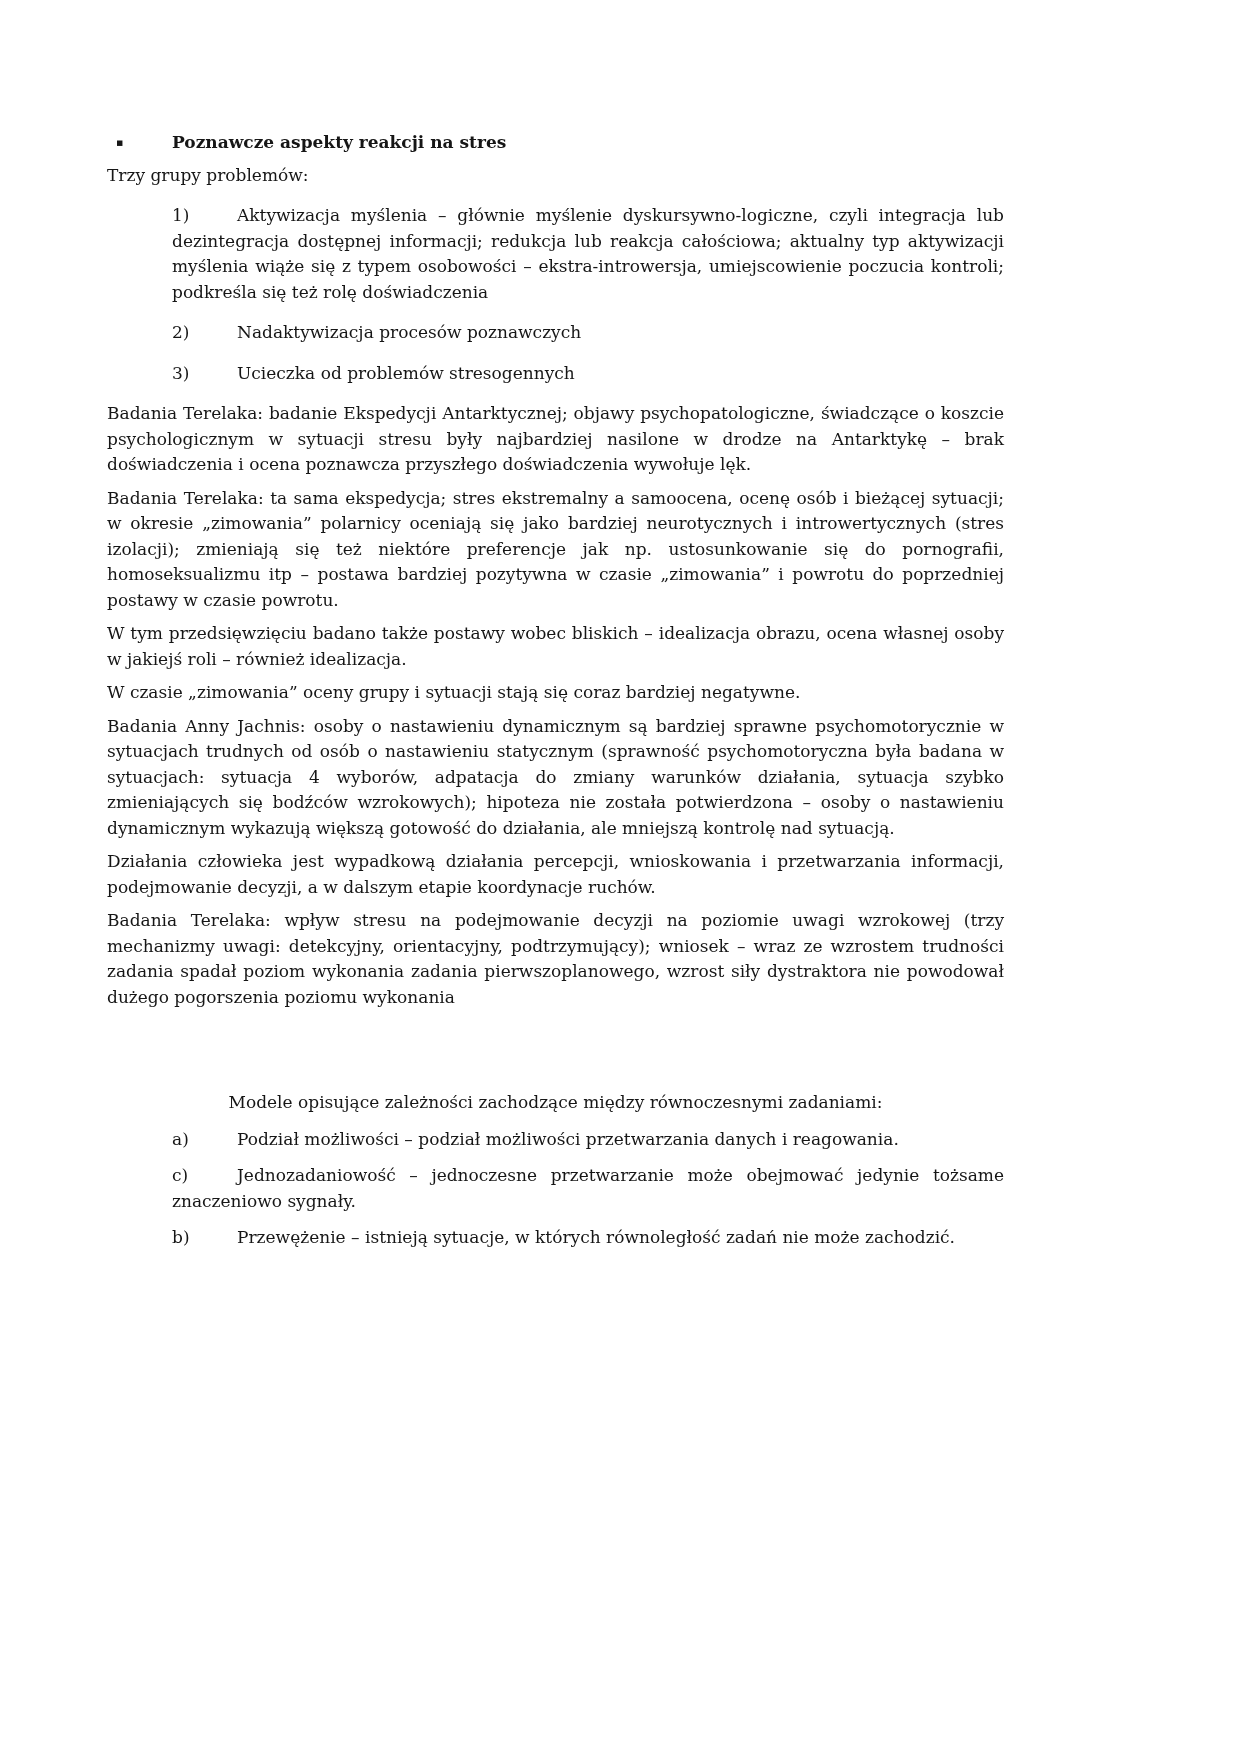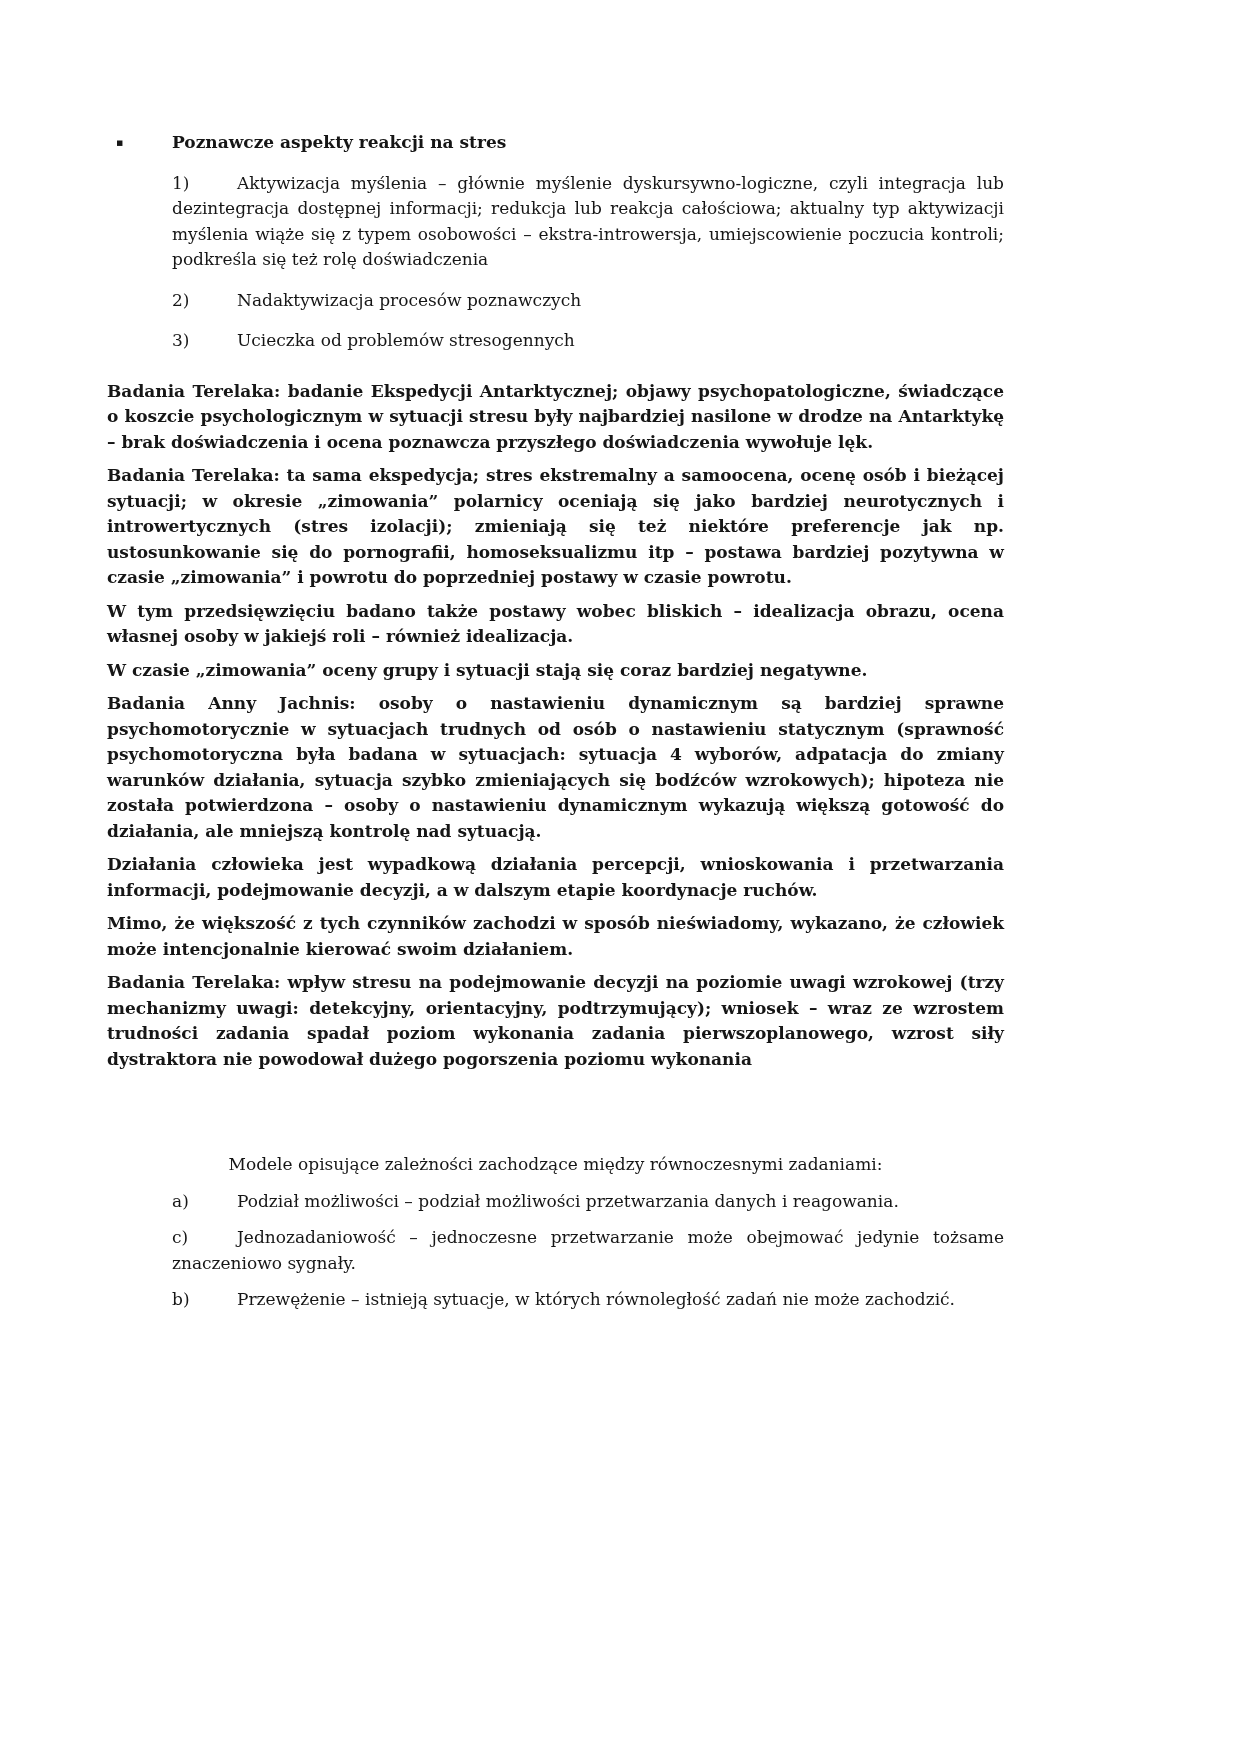--- a/index.html
+++ b/index.html
@@ -44,22 +44,21 @@
     text-align: justify;
   }
   .let-list .list-item {
     margin-top: 11px;
   }
   .marker {
     display: inline-block;
     width: 65px;
   }
   .paragraphs {
-    margin-top: 25px;
-    font-weight: bold;
+    margin-top: 15px;
   }
   .para {
     margin: 8px 0;
     text-align: justify;
   }
   .models-heading {
     margin: 80px 0 0 0;
     text-align: center;
   }
   .closing {
@@ -69,41 +68,41 @@
 </style>
 </head>
 <body>
 
 <div class="page">
 
   <div class="title-row">
     <span class="bullet">▪</span><span class="title-text">Poznawcze aspekty reakcji na stres</span>
   </div>
 
+  <p class="intro">Trzy grupy problemów:</p>
 
   <div class="num-list">
     <div class="list-item">
       <span class="marker">1)</span><span>Aktywizacja myślenia – głównie myślenie dyskursywno-logiczne, czyli integracja lub dezintegracja dostępnej informacji; redukcja lub reakcja całościowa; aktualny typ aktywizacji myślenia wiąże się z typem osobowości – ekstra-introwersja, umiejscowienie poczucia kontroli; podkreśla się też rolę doświadczenia</span>
     </div>
     <div class="list-item">
       <span class="marker">2)</span><span>Nadaktywizacja procesów poznawczych</span>
     </div>
     <div class="list-item">
       <span class="marker">3)</span><span>Ucieczka od problemów stresogennych</span>
     </div>
   </div>
 
   <div class="paragraphs">
     <p class="para">Badania Terelaka: badanie Ekspedycji Antarktycznej; objawy psychopatologiczne, świadczące o koszcie psychologicznym w sytuacji stresu były najbardziej nasilone w drodze na Antarktykę – brak doświadczenia i ocena poznawcza przyszłego doświadczenia wywołuje lęk.</p>
     <p class="para">Badania Terelaka: ta sama ekspedycja; stres ekstremalny a samoocena, ocenę osób i bieżącej sytuacji; w okresie „zimowania” polarnicy oceniają się jako bardziej neurotycznych i introwertycznych (stres izolacji); zmieniają się też niektóre preferencje jak np. ustosunkowanie się do pornografii, homoseksualizmu itp – postawa bardziej pozytywna w czasie „zimowania” i powrotu do poprzedniej postawy w czasie powrotu.</p>
     <p class="para">W tym przedsięwzięciu badano także postawy wobec bliskich – idealizacja obrazu, ocena własnej osoby w jakiejś roli – również idealizacja.</p>
     <p class="para">W czasie „zimowania” oceny grupy i sytuacji stają się coraz bardziej negatywne.</p>
     <p class="para">Badania Anny Jachnis: osoby o nastawieniu dynamicznym są bardziej sprawne psychomotorycznie w sytuacjach trudnych od osób o nastawieniu statycznym (sprawność psychomotoryczna była badana w sytuacjach: sytuacja 4 wyborów, adpatacja do zmiany warunków działania, sytuacja szybko zmieniających się bodźców wzrokowych); hipoteza nie została potwierdzona – osoby o nastawieniu dynamicznym wykazują większą gotowość do działania, ale mniejszą kontrolę nad sytuacją.</p>
     <p class="para">Działania człowieka jest wypadkową działania percepcji, wnioskowania i przetwarzania informacji, podejmowanie decyzji, a w dalszym etapie koordynacje ruchów.</p>
-    <p class="para">Mimo, że większość z tych czynników zachodzi w sposób nieświadomy, wykazano, że człowiek może intencjonalnie kierować swoim działaniem.</p>
     <p class="para">Badania Terelaka: wpływ stresu na podejmowanie decyzji na poziomie uwagi wzrokowej (trzy mechanizmy uwagi: detekcyjny, orientacyjny, podtrzymujący); wniosek – wraz ze wzrostem trudności zadania spadał poziom wykonania zadania pierwszoplanowego, wzrost siły dystraktora nie powodował dużego pogorszenia poziomu wykonania</p>
   </div>
 
   <p class="models-heading">Modele opisujące zależności zachodzące między równoczesnymi zadaniami:</p>
 
   <div class="let-list">
     <div class="list-item">
       <span class="marker">a)</span><span>Podział możliwości – podział możliwości przetwarzania danych i reagowania.</span>
     </div>
     <div class="list-item">

